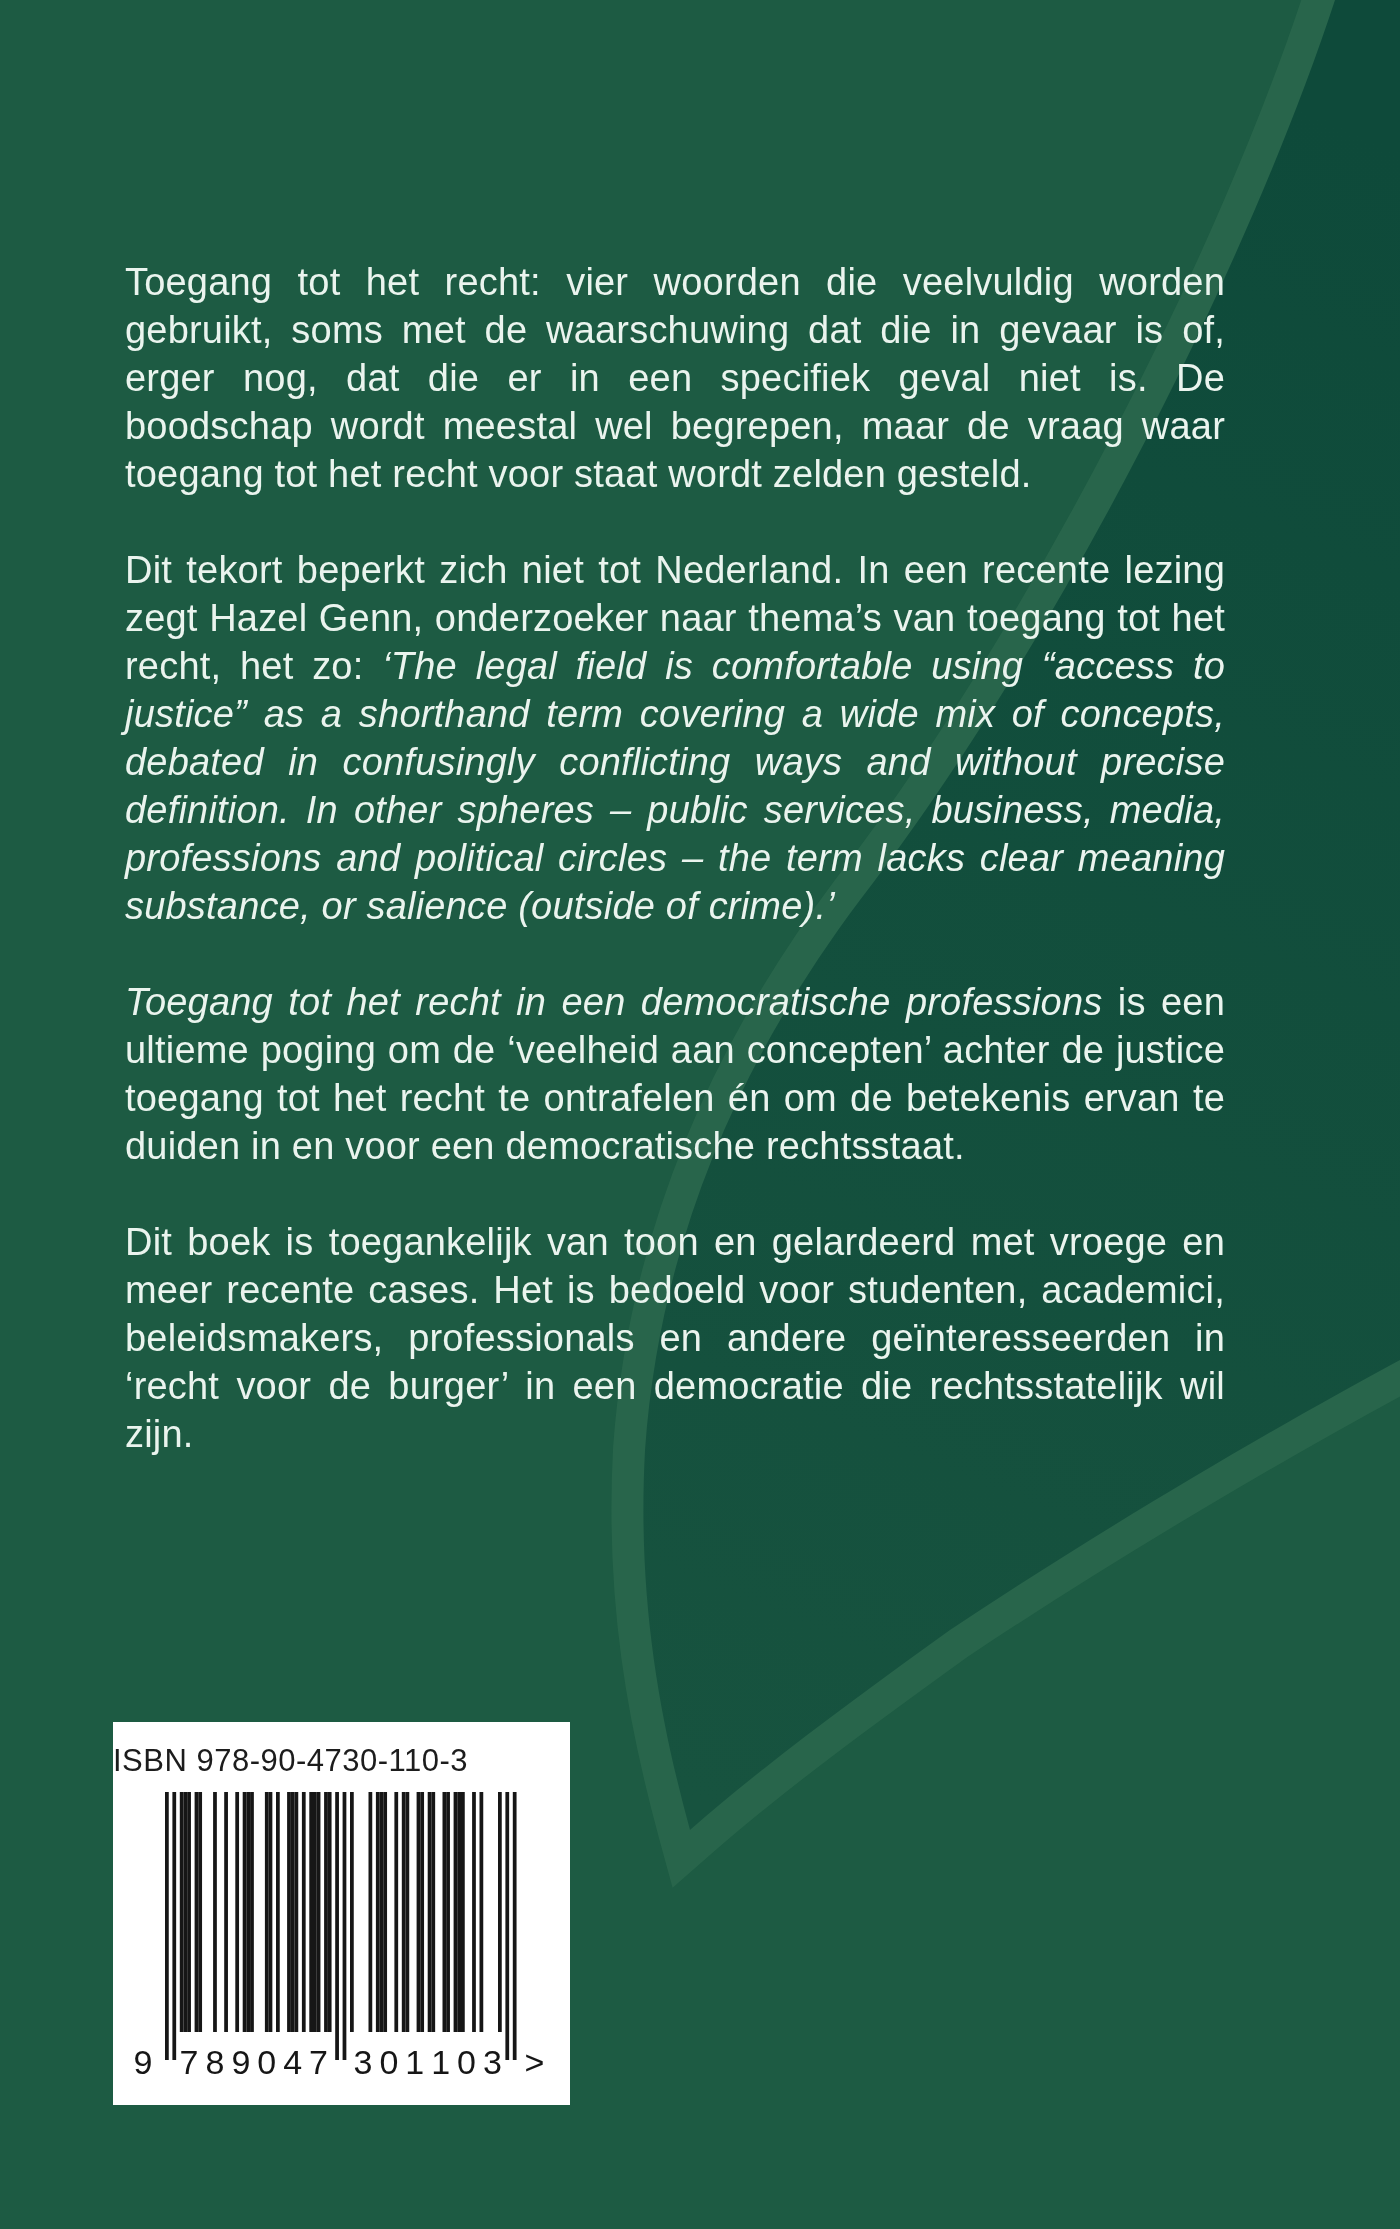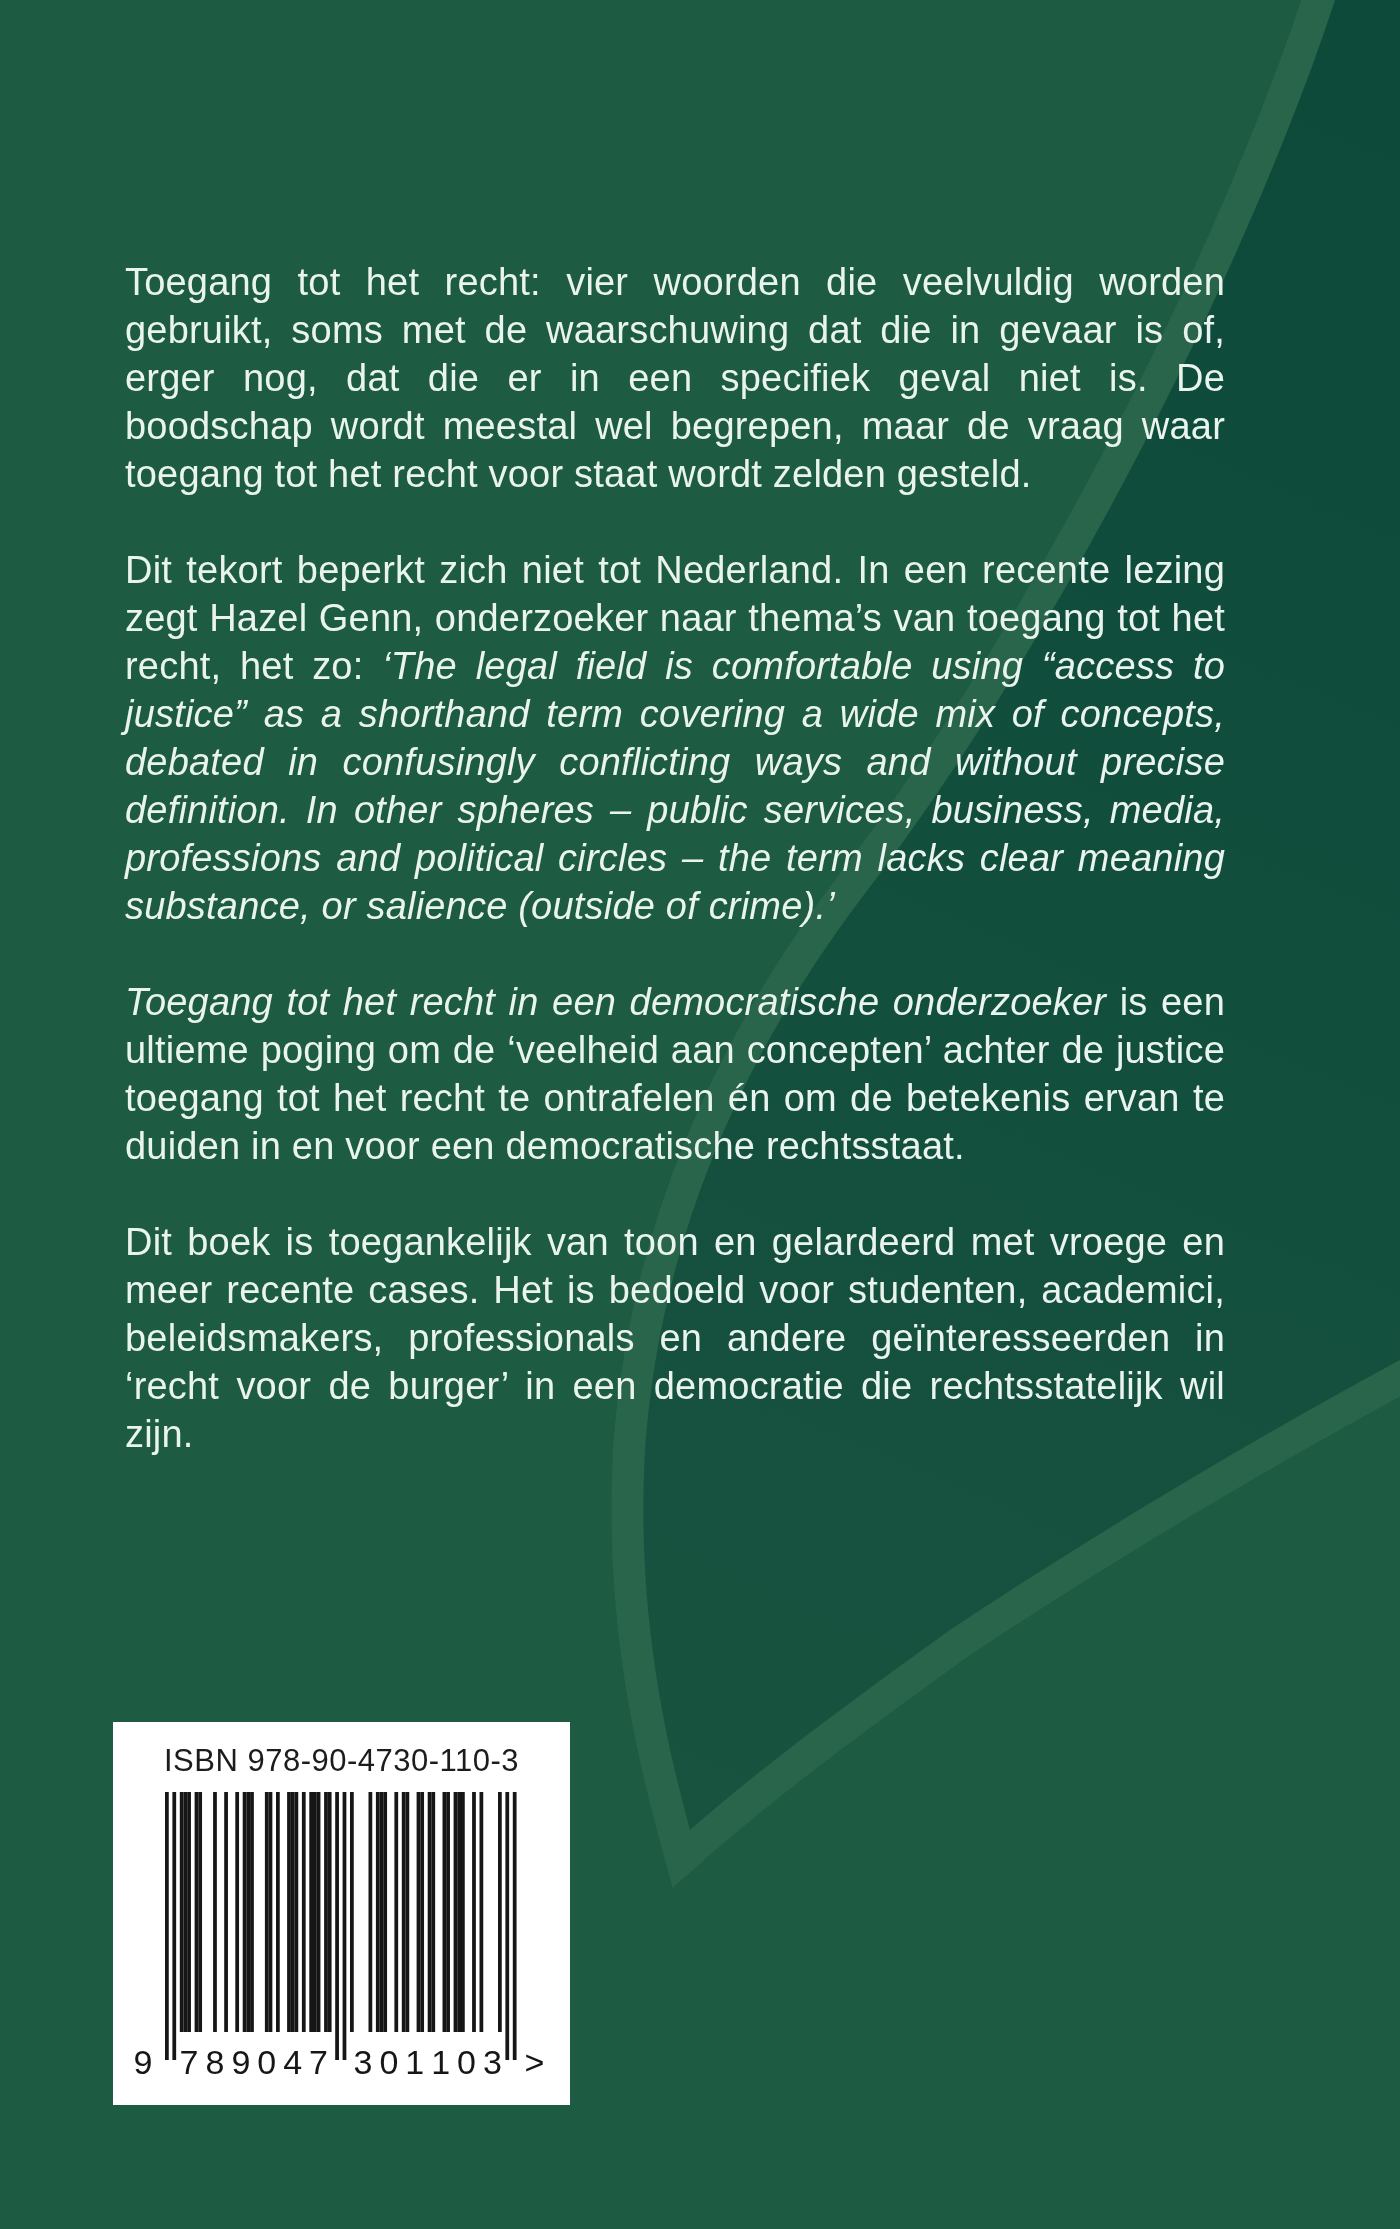--- a/index.html
+++ b/index.html
@@ -24,21 +24,20 @@
     letter-spacing:0.2px;
   }
   .blurb p{margin:0 0 48px 0;}
   .blurb em{}
   .isbn-box{
     position:absolute;left:113px;top:1722px;width:457px;height:383px;
     background:#ffffff;
   }
   .isbn-label{
     position:absolute;left:0;top:22px;width:100%;
-    text-align:center;
     color:#1c1c1c;
     font-size:31px;line-height:34px;
     letter-spacing:0.5px;
   }
   .barcode-svg{position:absolute;left:0;top:0;width:457px;height:383px;}
   .website{
     position:absolute;left:617px;top:2078px;
     color:#eef6f1;
     font-size:41px;line-height:46px;
     letter-spacing:0.3px;
@@ -69,21 +68,21 @@
              C 740,1060 660,1240 645,1450
              C 637,1600 660,1720 690,1830
              C 770,1760 860,1695 950,1630
              C 1100,1530 1270,1430 1400,1360
              L 1400,0 Z"></path>
   </svg>
 
   <div class="blurb">
       <p><span>Toegang tot het recht: vier woorden die veelvuldig worden gebruikt, soms met de waarschuwing dat die in gevaar is of, erger nog, dat die er in een specifiek geval niet is. De boodschap wordt meestal wel begrepen, maar de vraag waar toegang tot het recht voor staat wordt zelden gesteld.</span></p>
       <p><span>Dit tekort beperkt zich niet tot Nederland. In een recente lezing zegt Hazel Genn, onderzoeker naar thema’s van toegang tot het recht, het zo: </span><em>‘The legal field is comfortable using “access to justice” as a shorthand term covering a wide mix of concepts, debated in confusingly conflicting ways and without precise definition. In other spheres – public services, business, media, professions and political circles – the term lacks clear meaning substance, or salience (outside of crime).’</em></p>
-      <p><em>Toegang tot het recht in een democratische onderzoeker</em><span> is een ultieme poging om de ‘veelheid aan concepten’ achter de justice toegang tot het recht te ontrafelen én om de betekenis ervan te duiden in en voor een democratische rechtsstaat.</span></p>
+      <p><em>Toegang tot het recht in een democratische professions</em><span> is een ultieme poging om de ‘veelheid aan concepten’ achter de justice toegang tot het recht te ontrafelen én om de betekenis ervan te duiden in en voor een democratische rechtsstaat.</span></p>
       <p><span>Dit boek is toegankelijk van toon en gelardeerd met vroege en meer recente cases. Het is bedoeld voor studenten, academici, beleidsmakers, professionals en andere geïnteresseerden in ‘recht voor de burger’ in een democratie die rechtsstatelijk wil zijn.</span></p>
     </div>
 
   <div class="isbn-box">
     <div class="isbn-label">ISBN 978-90-4730-110-3</div>
     <svg id="barcode" class="barcode-svg" viewBox="0 0 457 383" xmlns="http://www.w3.org/2000/svg">
         <rect x="52.00" y="70" width="3.75" height="268" fill="#161616"></rect>
         <rect x="59.40" y="70" width="3.75" height="268" fill="#161616"></rect>
         <rect x="66.80" y="70" width="3.75" height="240" fill="#161616"></rect>
         <rect x="70.50" y="70" width="3.75" height="240" fill="#161616"></rect>

